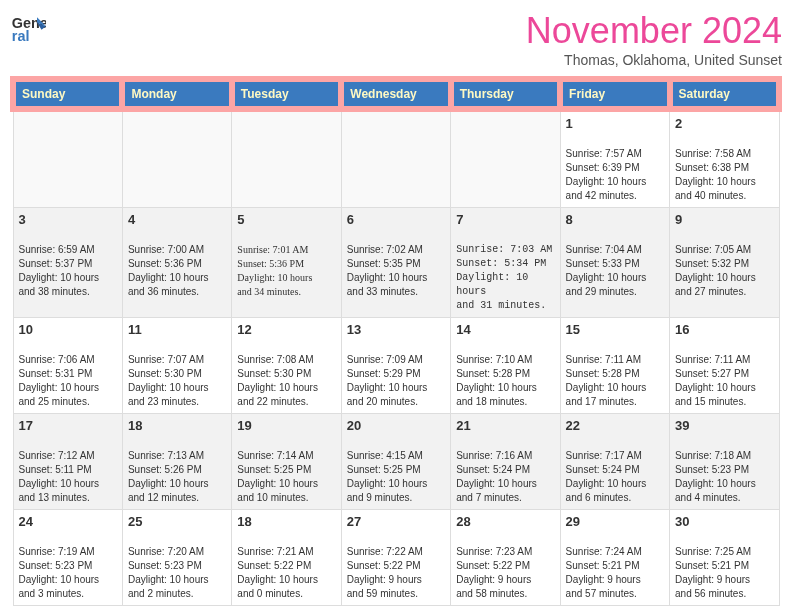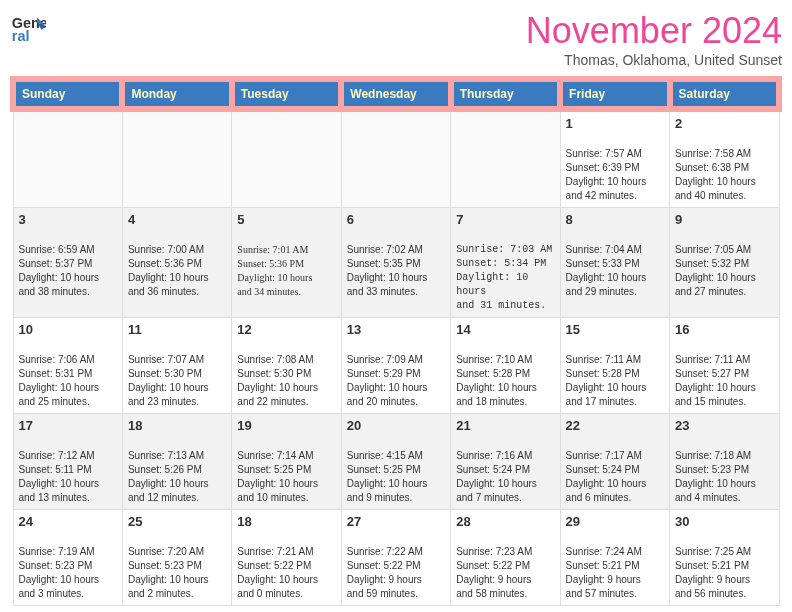--- a/index.html
+++ b/index.html
@@ -271,21 +271,21 @@
 and 7 minutes.</div>
         </td>
         <td>
           <span class="day-number">22</span>
           <div class="day-info" style="white-space: pre-line;">Sunrise: 7:17 AM
 Sunset: 5:24 PM
 Daylight: 10 hours
 and 6 minutes.</div>
         </td>
         <td>
-          <span class="day-number">23</span>
+          <span class="day-number">39</span>
           <div class="day-info" style="white-space: pre-line;">Sunrise: 7:18 AM
 Sunset: 5:23 PM
 Daylight: 10 hours
 and 4 minutes.</div>
         </td>
       </tr>
       <tr>
         <td>
           <span class="day-number">24</span>
           <div class="day-info" style="white-space: pre-line;">Sunrise: 7:19 AM

